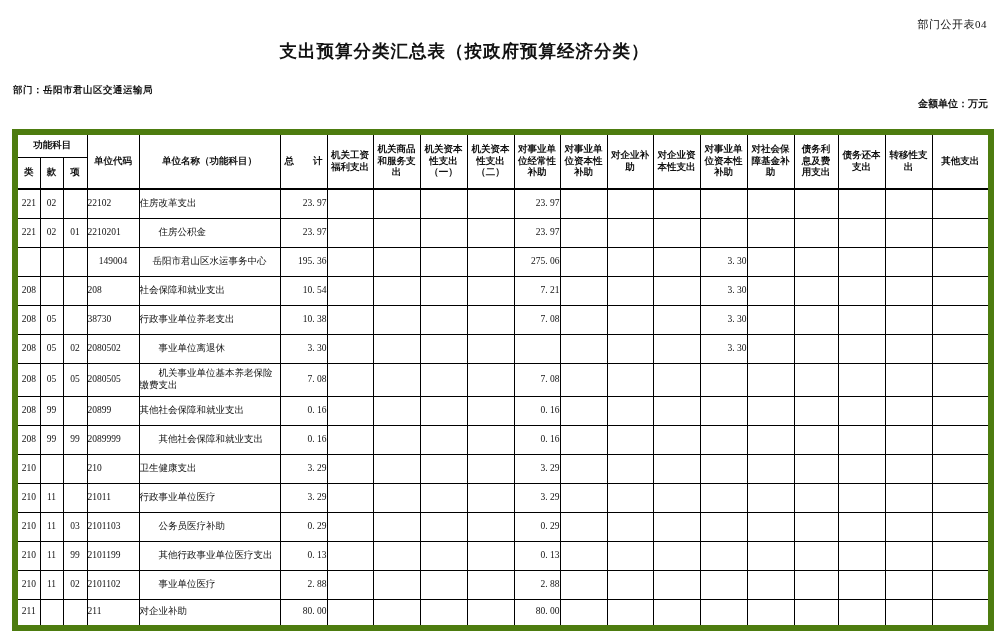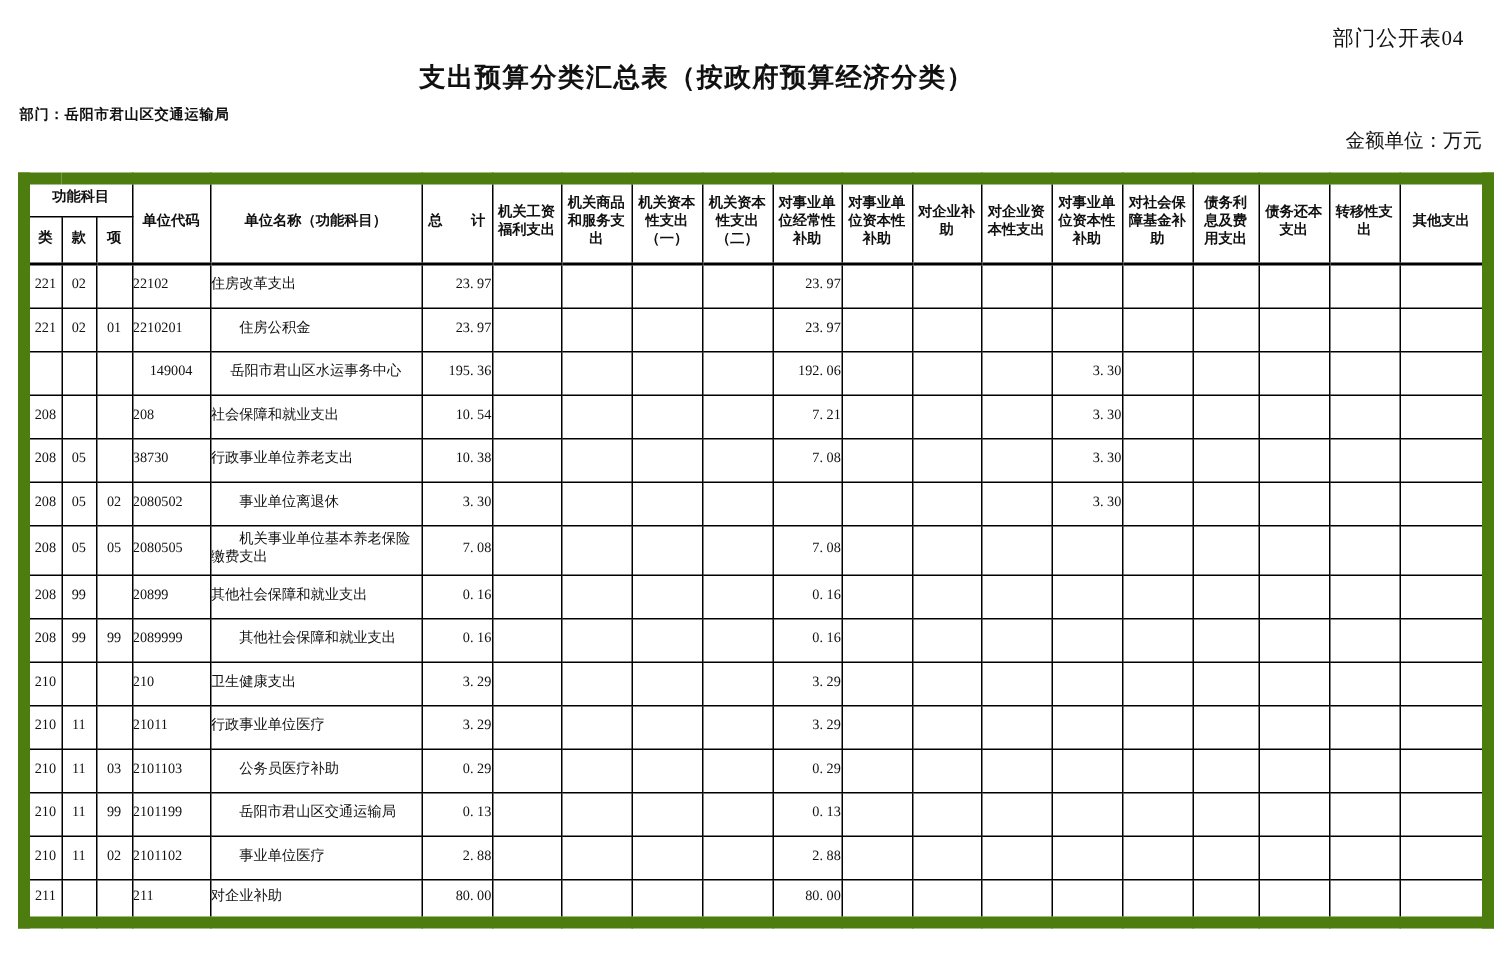--- a/index.html
+++ b/index.html
@@ -6,43 +6,44 @@
   html, body { width: 1000px; height: 635px; }
   body {
     position: relative;
     width: 1000px; height: 635px;
     background: #ffffff;
     font-family: "Liberation Serif", "DejaVu Serif", serif;
     color: #111;
     overflow: hidden;
   }
   .doc-label {
-    position: absolute; top: 17px; right: 24px;
-    font-size: 14px; letter-spacing: 0.5px;
+    position: absolute; top: 17px; right: 13px;
+    font-size: 11px; letter-spacing: 0.5px;
   }
   .title {
     position: absolute; top: 39px; left: 0; width: 929px;
     text-align: center; font-size: 17.5px; font-weight: bold;
     letter-spacing: 1px;
   }
   .dept-line {
-    position: absolute; top: 70px; left: 13px;
+    position: absolute; top: 84px; left: 13px;
     font-size: 9.5px; font-weight: bold; letter-spacing: 0.5px; text-align: right;
   }
   .unit-line {
-    position: absolute; top: 85px; right: 12px;
-    font-size: 13px;
+    position: absolute; top: 97px; right: 12px;
+    font-size: 10px;
+    font-weight: bold;
   }
   table.budget {
-    position: absolute; left: 12px; top: 115px;
+    position: absolute; left: 12px; top: 129px;
     width: 976px;
     border-collapse: collapse;
     table-layout: fixed;
     font-size: 9.5px;
-    border: 8px solid #4d7c0f;
+    border: 6px solid #4d7c0f;
   }
   table.budget th, table.budget td {
     border: 1px solid #000;
     padding: 0;
     overflow: hidden;
     vertical-align: middle;
     line-height: 1.25;
   }
   table.budget thead th {
     font-weight: bold;
@@ -172,21 +173,21 @@
         <td class="c-mid"></td>
         <td class="c-mid"></td>
         <td class="c-mid"></td>
         <td class="code c-mid">149004</td>
         <td class="name center">岳阳市君山区水运事务中心</td>
         <td class="num">195. 36</td>
         <td class="num"></td>
         <td class="num"></td>
         <td class="num"></td>
         <td class="num"></td>
-        <td class="num">192. 06</td>
+        <td class="num">275. 06</td>
         <td class="num"></td>
         <td class="num"></td>
         <td class="num"></td>
         <td class="num">3. 30</td>
         <td class="num"></td>
         <td class="num"></td>
         <td class="num"></td>
         <td class="num"></td>
         <td class="num"></td>
       </tr>
@@ -386,21 +387,21 @@
         <td class="num"></td>
         <td class="num"></td>
         <td class="num"></td>
         <td class="num"></td>
       </tr>
       <tr>
         <td class="c-mid">210</td>
         <td class="c-mid">11</td>
         <td class="c-mid">99</td>
         <td class="code">2101199</td>
-        <td class="name indent">岳阳市君山区交通运输局</td>
+        <td class="name indent">其他行政事业单位医疗支出</td>
         <td class="num">0. 13</td>
         <td class="num"></td>
         <td class="num"></td>
         <td class="num"></td>
         <td class="num"></td>
         <td class="num">0. 13</td>
         <td class="num"></td>
         <td class="num"></td>
         <td class="num"></td>
         <td class="num"></td>

